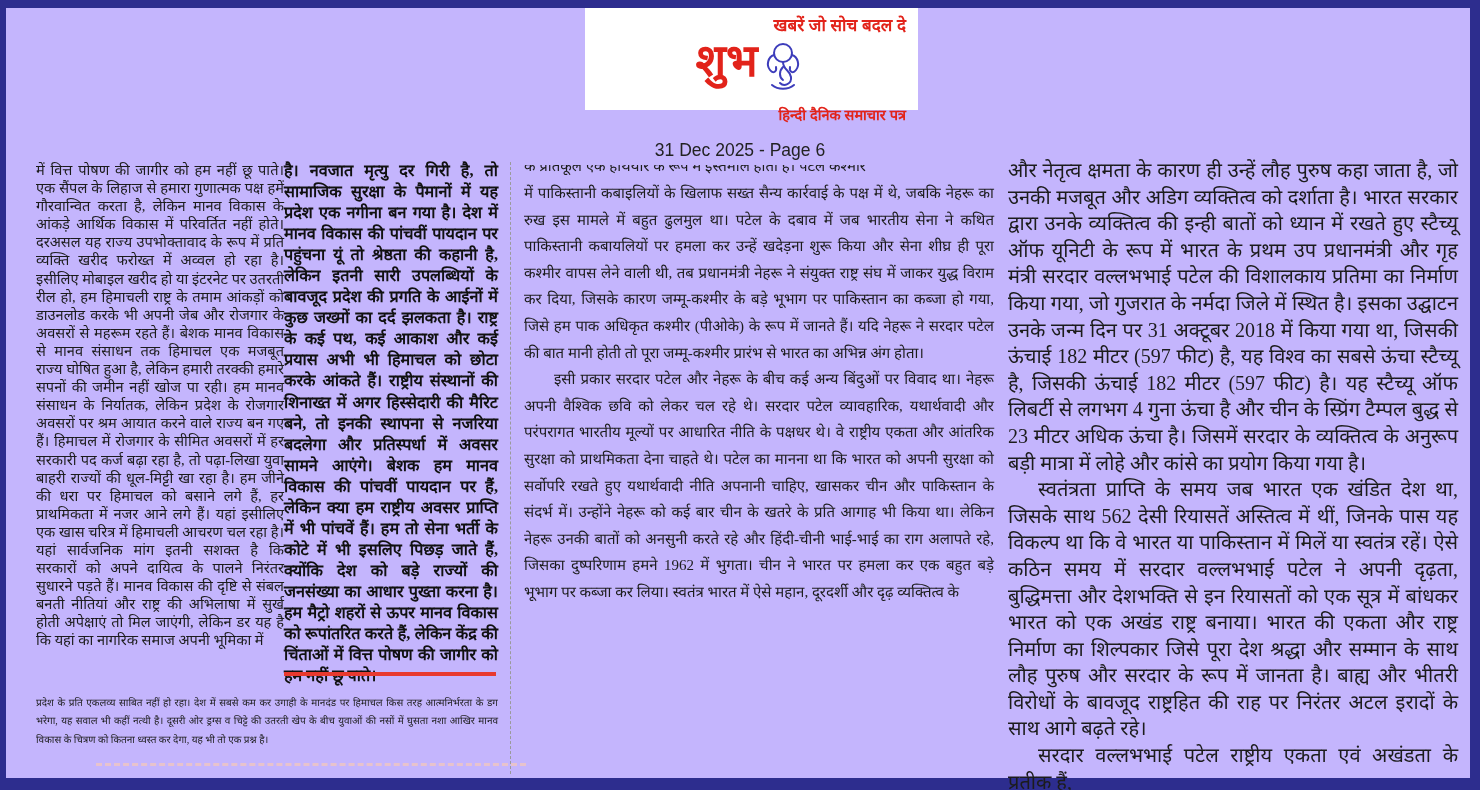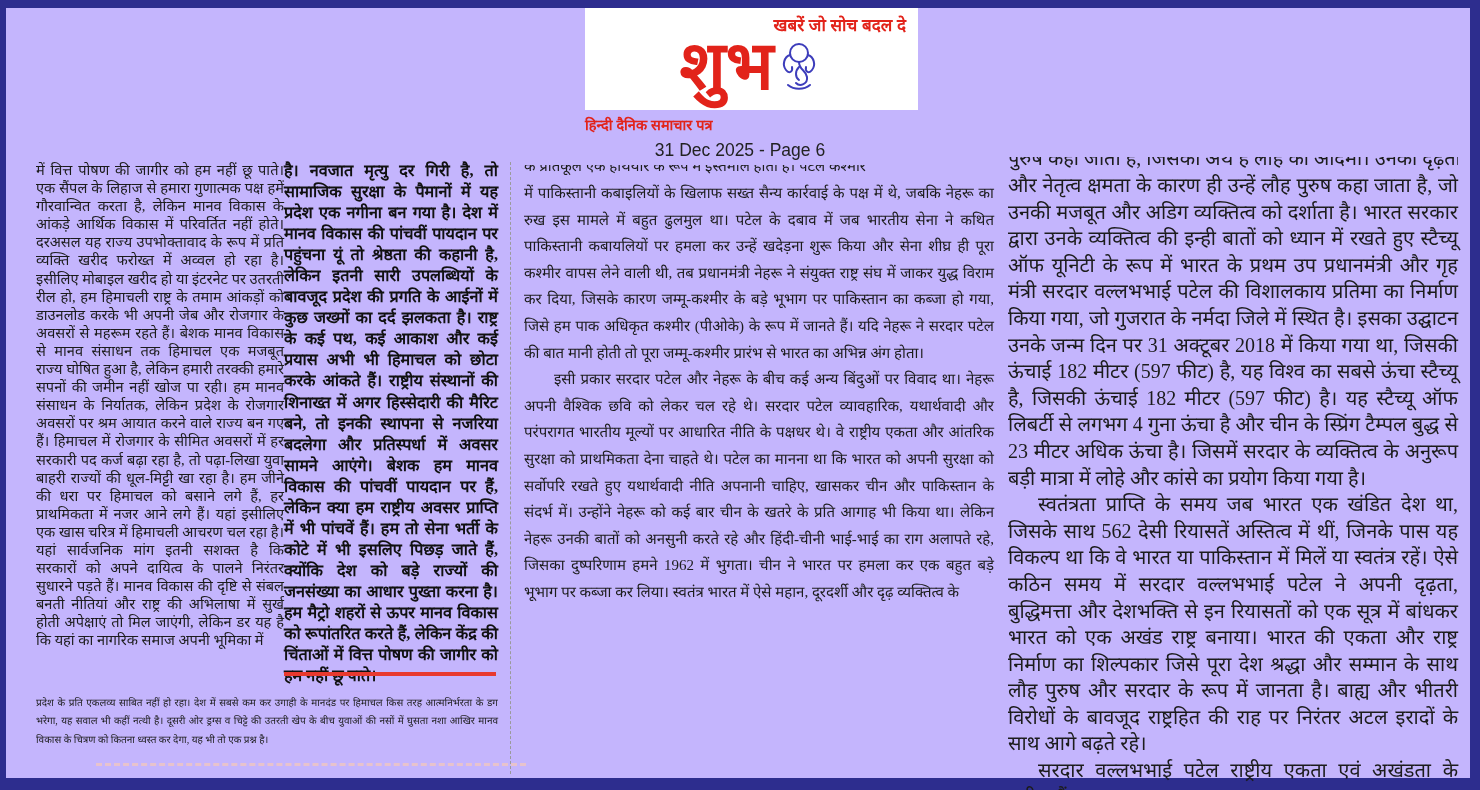--- a/index.html
+++ b/index.html
@@ -12,25 +12,25 @@
   .frame.top{left:0;top:0;width:1480px;height:8px;}
   .frame.left{left:0;top:0;width:6px;height:790px;}
   .frame.right{left:1470px;top:0;width:10px;height:790px;}
   .frame.bottom{left:0;top:778px;width:1480px;height:12px;}
 
   
   .masthead{position:absolute;left:585px;top:8px;width:333px;height:102px;background:#fff;}
   .tagline{margin-top:5px;padding-right:12px;text-align:right;color:#e2231a;
            font-weight:bold;font-size:17px;font-family:"Liberation Sans","DejaVu Sans",sans-serif;}
   .title-row{display:flex;align-items:center;justify-content:center;height:62px;margin-top:-2px;}
-  .title-word{color:#e2231a;font-weight:bold;font-size:68px;line-height:60px;
-              font-family:Liberation Sans, sans-serif;}
+  .title-word{color:#e2231a;font-weight:bold;font-size:45px;line-height:60px;
+              font-family:Liberation Mono, monospace;}
   .ganesha{width:46px;height:56px;margin:0 2px;}
-  .mast-sub{padding-right:12px;text-align:left;color:#e2231a;font-weight:bold;font-size:14.5px;
-            font-family:"Liberation Sans","DejaVu Sans",sans-serif;margin-top:18px;}
+  .mast-sub{padding-right:12px;text-align:right;color:#e2231a;font-weight:bold;font-size:14.5px;
+            font-family:"Liberation Sans","DejaVu Sans",sans-serif;margin-top:8px;}
   .site-line{position:absolute;left:0;top:119px;width:1480px;text-align:center;font-size:18.5px;
              color:#222;font-family:"Liberation Sans","DejaVu Sans",sans-serif;}
   .date-line{position:absolute;left:0;top:140px;width:1480px;text-align:center;font-size:17.5px;
              color:#222;font-family:"Liberation Sans","DejaVu Sans",sans-serif;}
 
   
   .col{position:absolute;text-align:justify;}
   .col p{margin:0;}
   .col1{left:36px;top:161px;width:248px;font-size:14.6px;line-height:18.1px;}
   .col2{left:284px;top:161px;width:214px;font-size:16.2px;line-height:21.05px;font-weight:bold;color:#111;}
@@ -96,21 +96,18 @@
 
   <div class="col colmid">
     <div class="clip-line">
       <span>के प्रतिकूल एक हथियार के रूप में इस्तेमाल होता है। पटेल कश्मीर</span>
     </div>
     <p>में पाकिस्तानी कबाइलियों के खिलाफ सख्त सैन्य कार्रवाई के पक्ष में थे, जबकि नेहरू का रुख इस मामले में बहुत ढुलमुल था। पटेल के दबाव में जब भारतीय सेना ने कथित पाकिस्तानी कबायलियों पर हमला कर उन्हें खदेड़ना शुरू किया और सेना शीघ्र ही पूरा कश्मीर वापस लेने वाली थी, तब प्रधानमंत्री नेहरू ने संयुक्त राष्ट्र संघ में जाकर युद्ध विराम कर दिया, जिसके कारण जम्मू-कश्मीर के बड़े भूभाग पर पाकिस्तान का कब्जा हो गया, जिसे हम पाक अधिकृत कश्मीर (पीओके) के रूप में जानते हैं। यदि नेहरू ने सरदार पटेल की बात मानी होती तो पूरा जम्मू-कश्मीर प्रारंभ से भारत का अभिन्न अंग होता।</p>
     <p class="indent">इसी प्रकार सरदार पटेल और नेहरू के बीच कई अन्य बिंदुओं पर विवाद था। नेहरू अपनी वैश्विक छवि को लेकर चल रहे थे। सरदार पटेल व्यावहारिक, यथार्थवादी और परंपरागत भारतीय मूल्यों पर आधारित नीति के पक्षधर थे। वे राष्ट्रीय एकता और आंतरिक सुरक्षा को प्राथमिकता देना चाहते थे। पटेल का मानना था कि भारत को अपनी सुरक्षा को सर्वोपरि रखते हुए यथार्थवादी नीति अपनानी चाहिए, खासकर चीन और पाकिस्तान के संदर्भ में। उन्होंने नेहरू को कई बार चीन के खतरे के प्रति आगाह भी किया था। लेकिन नेहरू उनकी बातों को अनसुनी करते रहे और हिंदी-चीनी भाई-भाई का राग अलापते रहे, जिसका दुष्परिणाम हमने 1962 में भुगता। चीन ने भारत पर हमला कर एक बहुत बड़े भूभाग पर कब्जा कर लिया। स्वतंत्र भारत में ऐसे महान, दूरदर्शी और दृढ़ व्यक्तित्व के</p>
   </div>
 
   <div class="col colright">
-    <div class="clip-line">
-      <span>पुरुष कहा जाता है, जिसका अर्थ है लौह का आदमी। उनकी दृढ़ता</span>
-    </div>
     <p>और नेतृत्व क्षमता के कारण ही उन्हें लौह पुरुष कहा जाता है, जो उनकी मजबूत और अडिग व्यक्तित्व को दर्शाता है। भारत सरकार द्वारा उनके व्यक्तित्व की इन्ही बातों को ध्यान में रखते हुए स्टैच्यू ऑफ यूनिटी के रूप में भारत के प्रथम उप प्रधानमंत्री और गृह मंत्री सरदार वल्लभभाई पटेल की विशालकाय प्रतिमा का निर्माण किया गया, जो गुजरात के नर्मदा जिले में स्थित है। इसका उद्घाटन उनके जन्म दिन पर 31 अक्टूबर 2018 में किया गया था, जिसकी ऊंचाई 182 मीटर (597 फीट) है, यह विश्व का सबसे ऊंचा स्टैच्यू है, जिसकी ऊंचाई 182 मीटर (597 फीट) है। यह स्टैच्यू ऑफ लिबर्टी से लगभग 4 गुना ऊंचा है और चीन के स्प्रिंग टैम्पल बुद्ध से 23 मीटर अधिक ऊंचा है। जिसमें सरदार के व्यक्तित्व के अनुरूप बड़ी मात्रा में लोहे और कांसे का प्रयोग किया गया है।</p>
     <p class="indent">स्वतंत्रता प्राप्ति के समय जब भारत एक खंडित देश था, जिसके साथ 562 देसी रियासतें अस्तित्व में थीं, जिनके पास यह विकल्प था कि वे भारत या पाकिस्तान में मिलें या स्वतंत्र रहें। ऐसे कठिन समय में सरदार वल्लभभाई पटेल ने अपनी दृढ़ता, बुद्धिमत्ता और देशभक्ति से इन रियासतों को एक सूत्र में बांधकर भारत को एक अखंड राष्ट्र बनाया। भारत की एकता और राष्ट्र निर्माण का शिल्पकार जिसे पूरा देश श्रद्धा और सम्मान के साथ लौह पुरुष और सरदार के रूप में जानता है। बाह्य और भीतरी विरोधों के बावजूद राष्ट्रहित की राह पर निरंतर अटल इरादों के साथ आगे बढ़ते रहे।</p>
     <p class="indent">सरदार वल्लभभाई पटेल राष्ट्रीय एकता एवं अखंडता के प्रतीक हैं,</p>
   </div>
 
 </div>
 
 </body></html>

